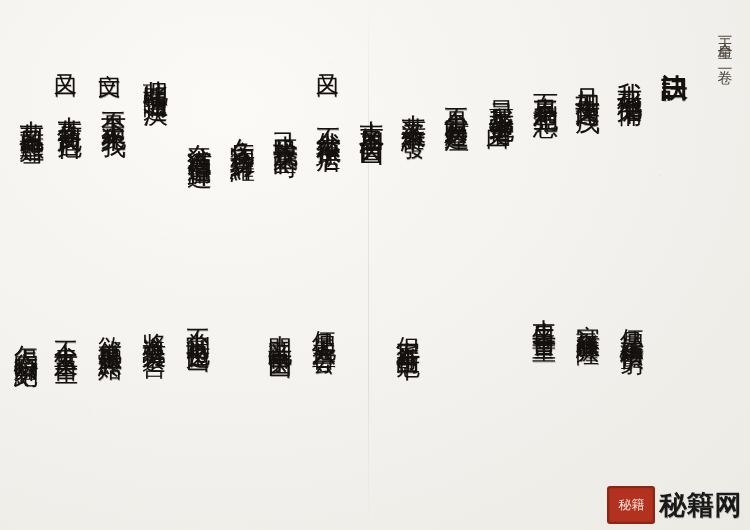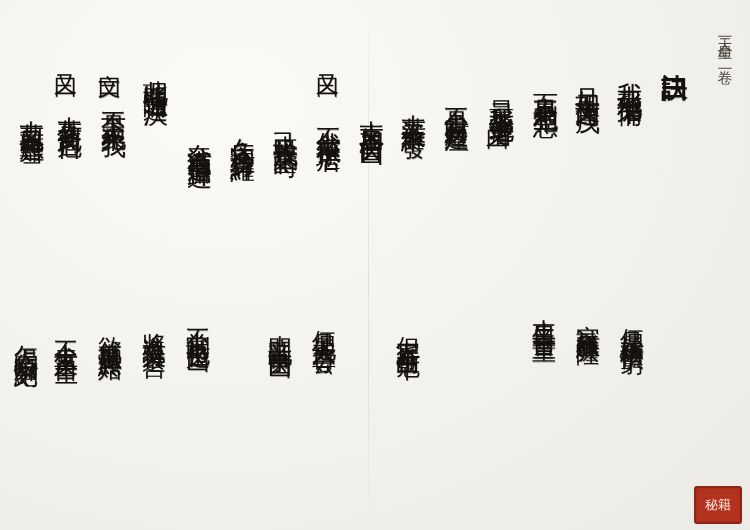--- a/index.html
+++ b/index.html
@@ -185,15 +185,16 @@
 
   <div class="col med" style="right:712px; top:326px;">怎得心悶頃刻絕</div>
 
   <div class="col med" style="right:716px; top:62px; opacity:0;">支長墓日尤不美</div>
   <div class="col med" style="right:716px; top:62px; opacity:0;">辰剋恐逢多阻帶</div>
 
   <div id="seal">
     <div class="stamp">
       <span>秘籍</span>
     </div>
+    <div class="brand">秘籍网</div>
   </div>
 
 </div>
 
 </body></html>

